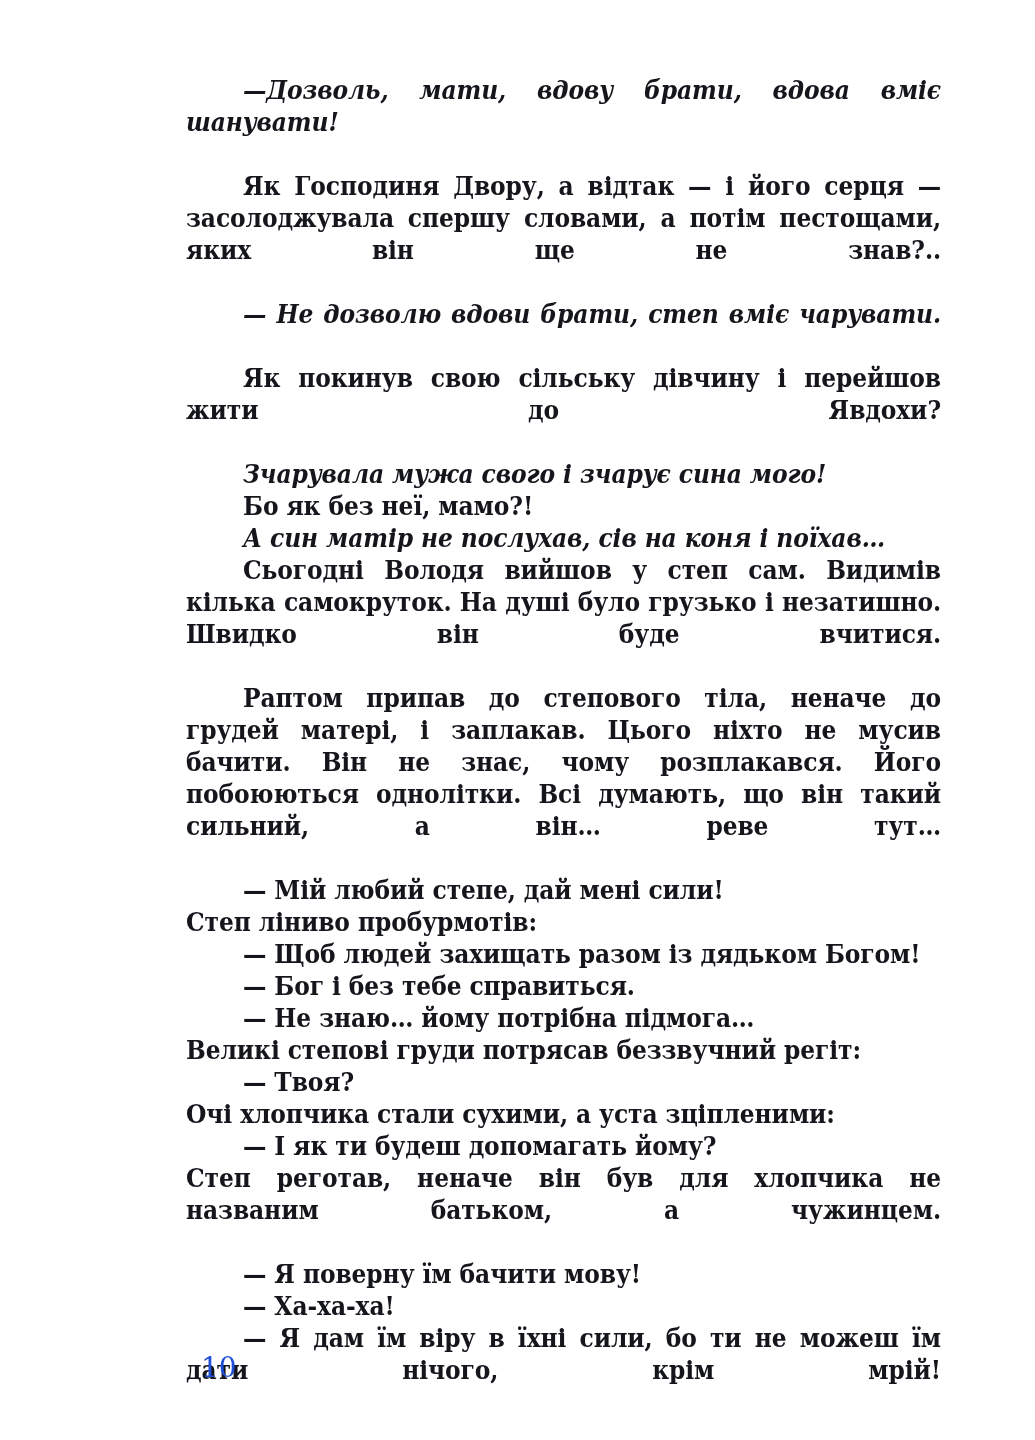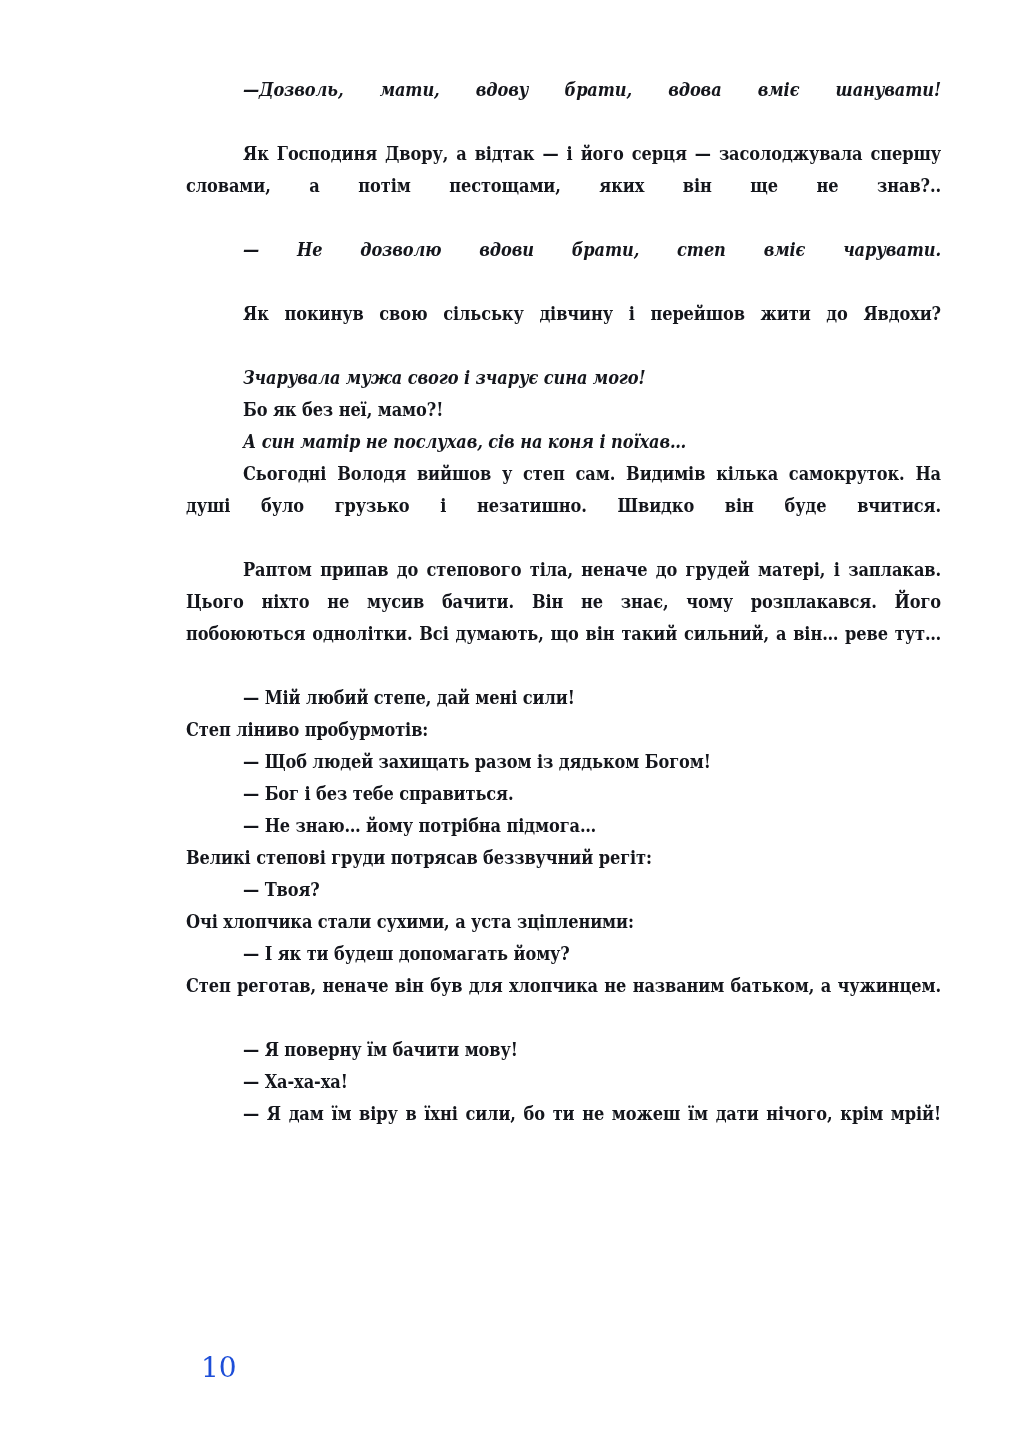--- a/index.html
+++ b/index.html
@@ -19,21 +19,21 @@
     position: absolute;
     left: 186px;
     top: 74px;
     width: 755px;
   }
   p.para {
     margin: 0;
     padding: 0;
     text-align: justify;
     text-justify: inter-word;
-    font-size: 18px;
+    font-size: 26px;
     line-height: 32px;
     color: #14161c;
     font-weight: 600;
     font-stretch: condensed;
     letter-spacing: -0.1px;
     -webkit-font-smoothing: antialiased;
   }
   p.para.indent {
     text-indent: 57px;
   }

